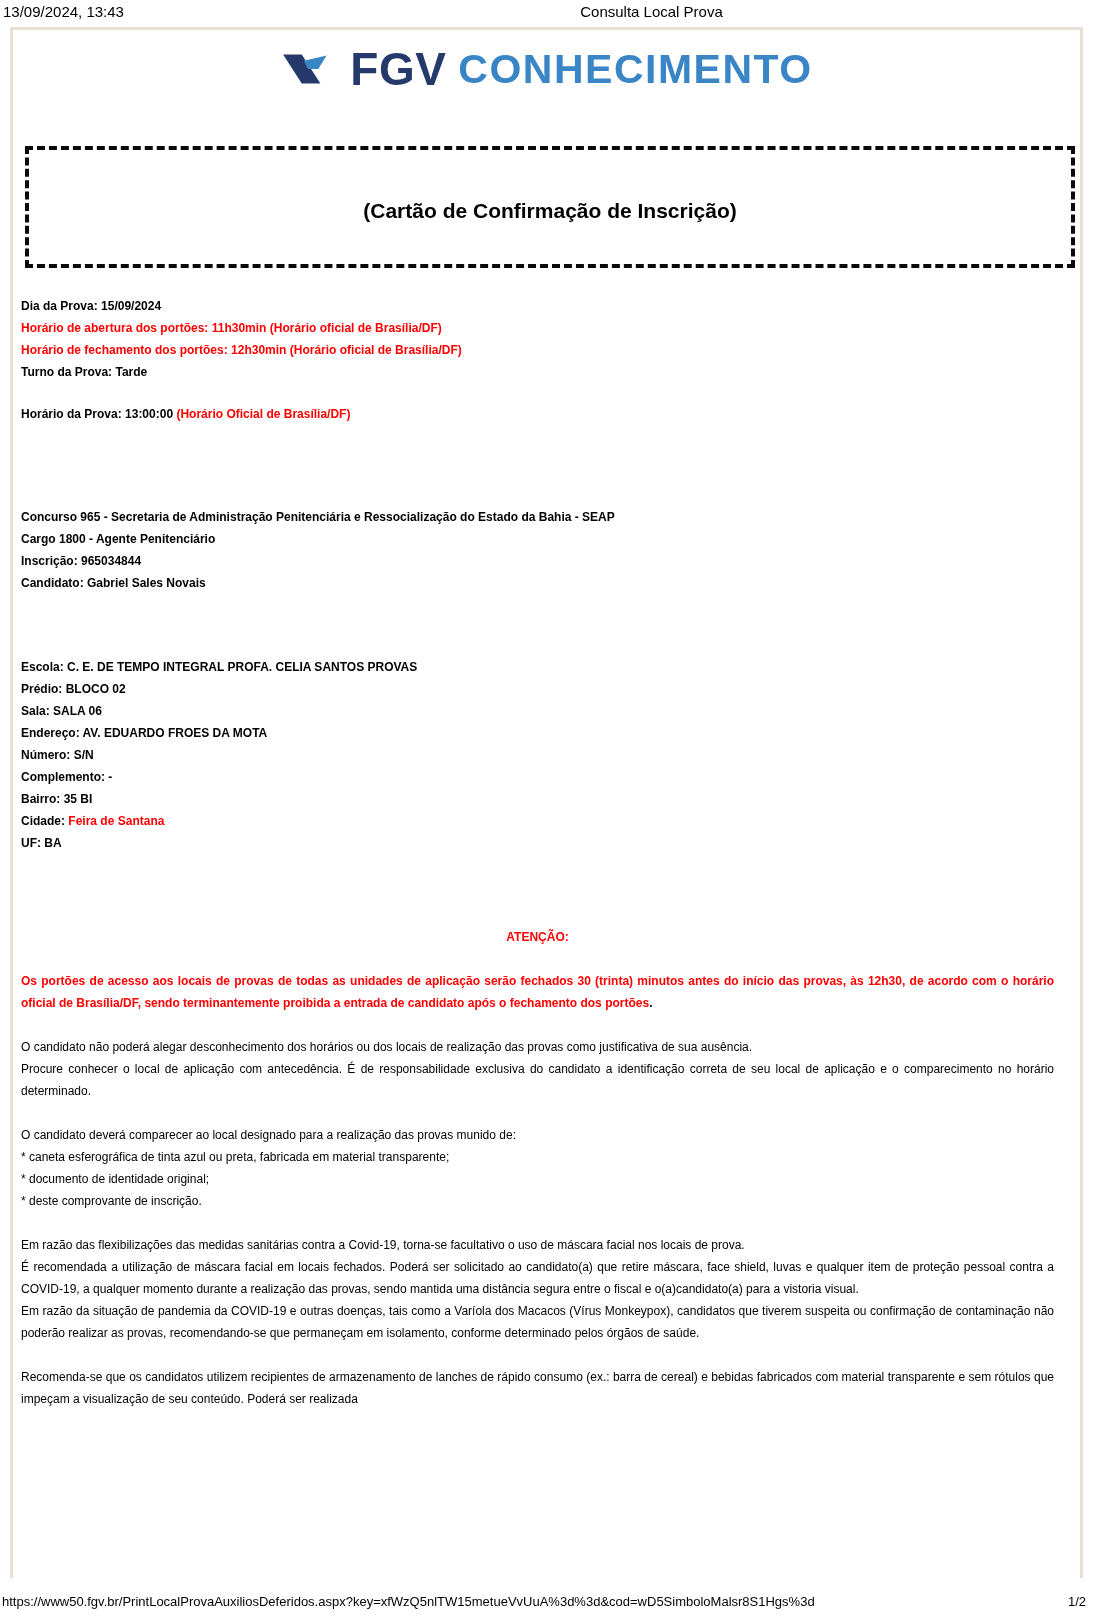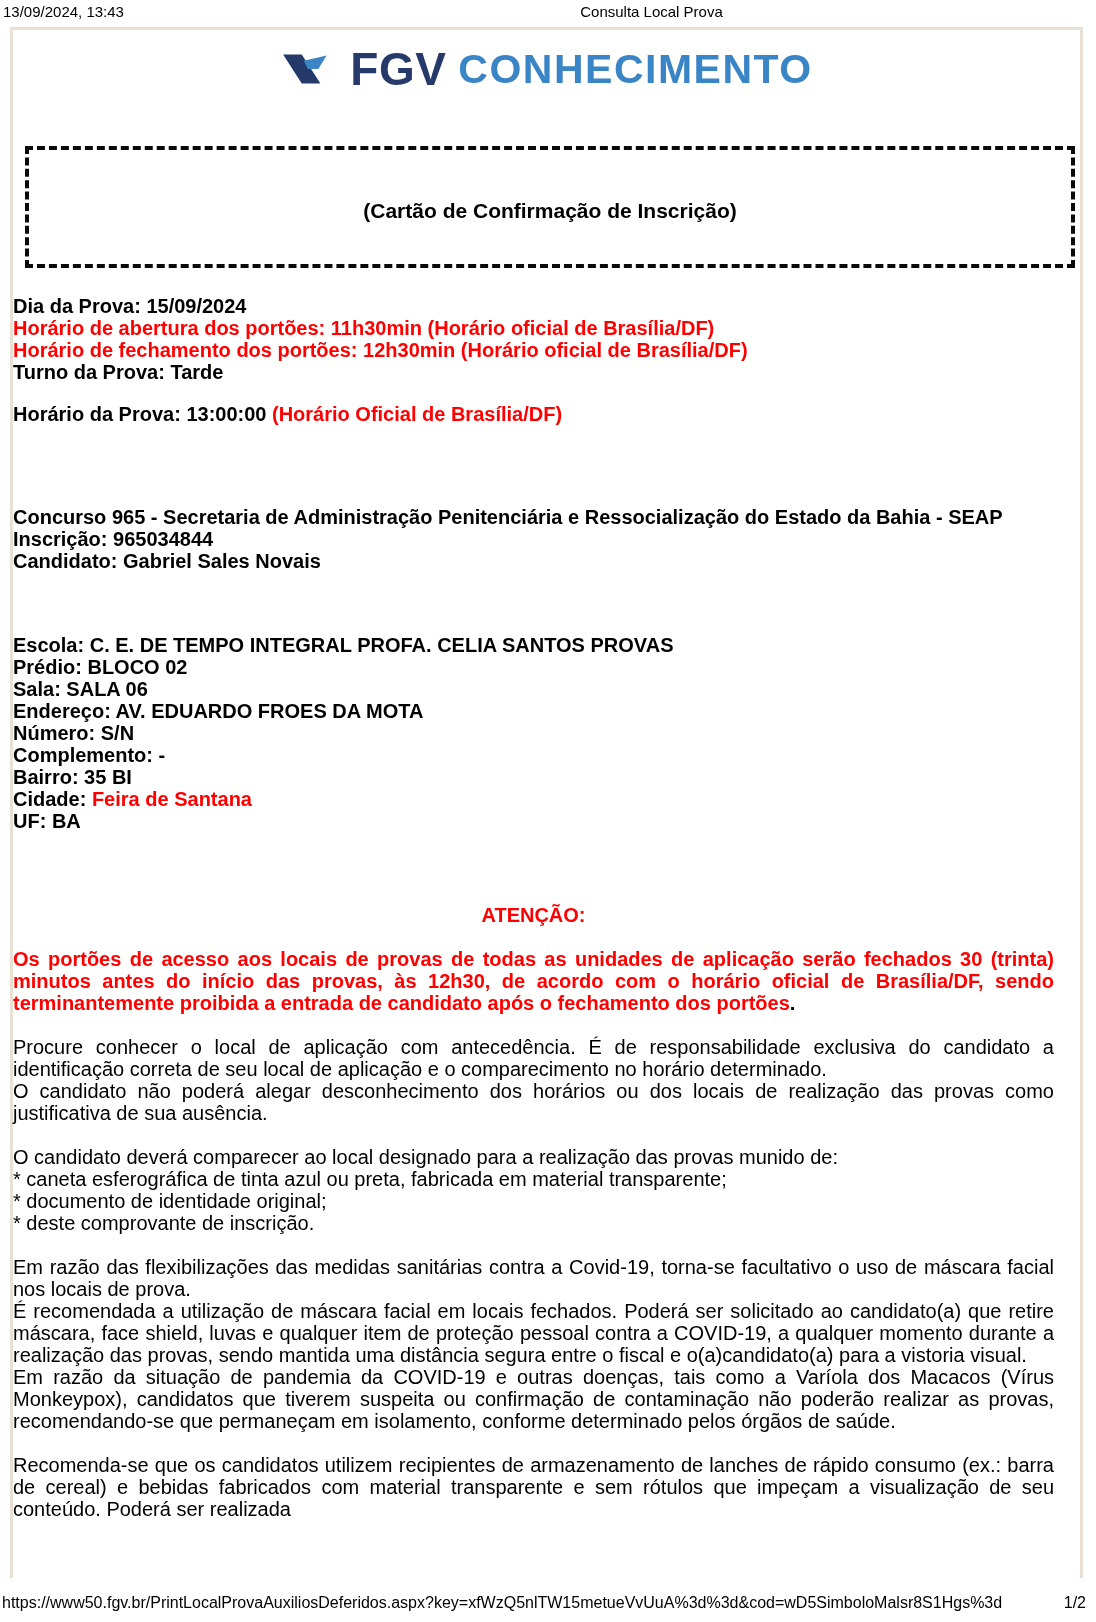--- a/index.html
+++ b/index.html
@@ -5,21 +5,21 @@
   html,body { margin:0; padding:0; }
   body {
     width:1096px; height:1622px; position:relative; overflow:hidden;
     background:#ffffff; color:#000;
     font-family:"Liberation Sans","DejaVu Sans",sans-serif;
   }
   
   .print-header { position:absolute; top:3px; left:0; right:0; height:20px; font-size:15px; color:#000; }
   .ph-left  { position:absolute; left:3px; top:0;text-align:center; }
   .ph-center{ position:absolute; left:207px; right:0; top:0; text-align:center; }
-  .print-footer { position:absolute; top:1594px; left:0; right:0; height:20px; font-size:16px; color:#000; }
+  .print-footer { position:absolute; top:1594px; left:0; right:0; height:20px; font-size:13px; color:#000; }
   .pf-url  { position:absolute; left:2px; top:0; }
   .pf-page { position:absolute; right:10px; top:0; }
 
   
   .page {
     position:absolute; left:10px; top:27px; width:1073px; height:1551px;
     box-sizing:border-box; background:#fff;
     border:3px solid #eadfd3; border-bottom:none;
   }
 
@@ -31,21 +31,21 @@
 
   
   .dashed-box {
     margin:51px 5px 0 12px; border:4px dashed #0a0a0a;
     text-align:center; padding:44px 10px 36px;
   }
   .card-title1 { font-size:23px; font-weight:bold; line-height:30px; }
   .card-title2 { font-size:21px; font-weight:bold; line-height:34px; }
 
   
-  .content { padding:0 26px 0 0; font-size:20px; }
+  .content { padding:0 26px 0 8px; font-size:12px; }
   .line { line-height:22px; }
   .b { font-weight:bold; }
   .red { color:#ff0000; }
   .sec-datetime { margin-top:27px; }
   .sec-turno    { }
   .sec-horario  { margin-top:20px; }
   .sec-concurso { margin-top:81px; }
   .sec-escola   { margin-top:62px; }
   .atencao { margin-top:72px; text-align:center; font-weight:bold; color:#ff0000; line-height:22px; }
   .warn  { margin-top:22px; text-align:justify; font-weight:bold; color:#ff0000; line-height:22px; }
@@ -87,20 +87,21 @@
     <div class="sec-turno">
       <div class="line b">Turno da Prova: Tarde</div>
     </div>
 
     <div class="sec-horario line">
       <span class="b">Horário da Prova: 13:00:00 </span><span class="b red">(Horário Oficial de Brasília/DF)</span>
     </div>
 
     <div class="sec-concurso">
       <div class="line b">Concurso 965 - Secretaria de Administração Penitenciária e Ressocialização do Estado da Bahia - SEAP</div>
+      <div class="line b">Cargo 1800 - Agente Penitenciário</div>
       <div class="line b">Inscrição: 965034844</div>
       <div class="line b">Candidato: Gabriel Sales Novais</div>
     </div>
 
     <div class="sec-escola">
       <div class="line b">Escola: C. E. DE TEMPO INTEGRAL PROFA. CELIA SANTOS PROVAS</div>
       <div class="line b">Prédio: BLOCO 02</div>
       <div class="line b">Sala: SALA 06</div>
       <div class="line b">Endereço: AV. EDUARDO FROES DA MOTA</div>
       <div class="line b">Número: S/N</div>
@@ -110,22 +111,22 @@
       <div class="line b">UF: BA</div>
     </div>
 
     <div class="atencao">ATENÇÃO:</div>
 
     <div class="warn">
       <span>Os portões de acesso aos locais de provas de todas as unidades de aplicação serão fechados 30 (trinta) minutos antes do início das provas, às 12h30, de acordo com o horário oficial de Brasília/DF, sendo terminantemente proibida a entrada de candidato após o fechamento dos portões</span><span class="dot">.</span>
     </div>
 
     <div class="para">
+      <div>O candidato não poderá alegar desconhecimento dos horários ou dos locais de realização das provas como justificativa de sua ausência.</div>
       <div>Procure conhecer o local de aplicação com antecedência. É de responsabilidade exclusiva do candidato a identificação correta de seu local de aplicação e o comparecimento no horário determinado.</div>
-      <div>O candidato não poderá alegar desconhecimento dos horários ou dos locais de realização das provas como justificativa de sua ausência.</div>
     </div>
 
     <div class="para">
       <div>O candidato deverá comparecer ao local designado para a realização das provas munido de:</div>
       <div>* caneta esferográfica de tinta azul ou preta, fabricada em material transparente;</div>
       <div>* documento de identidade original;</div>
       <div>* deste comprovante de inscrição.</div>
     </div>
 
     <div class="para">

